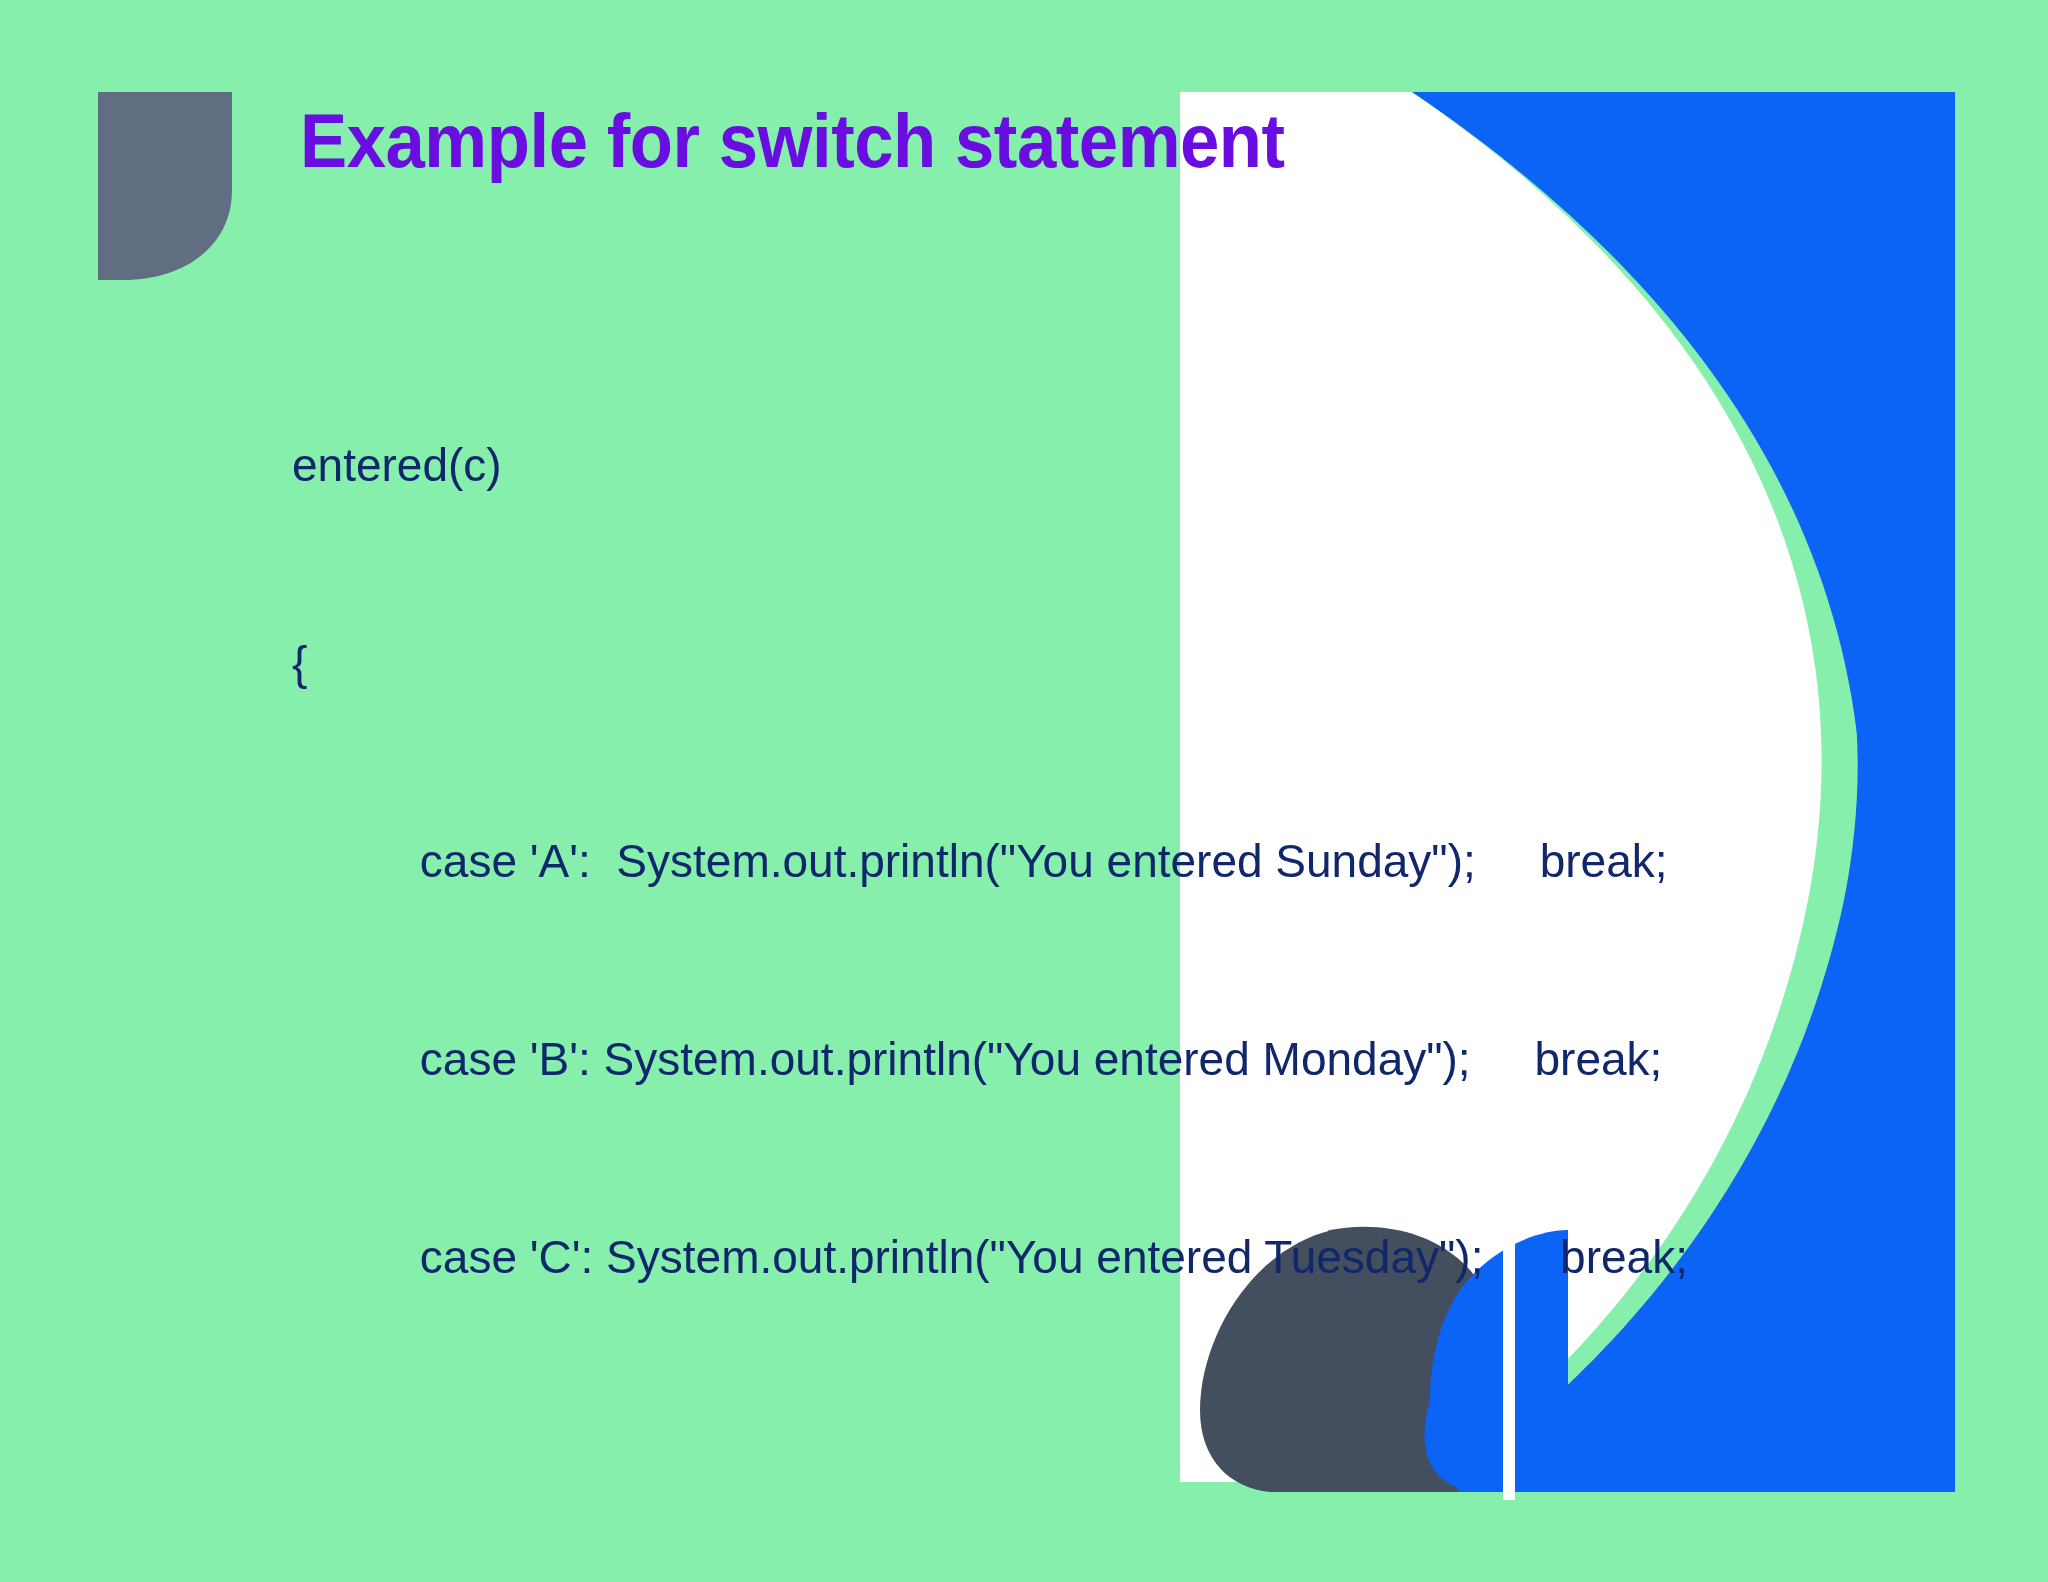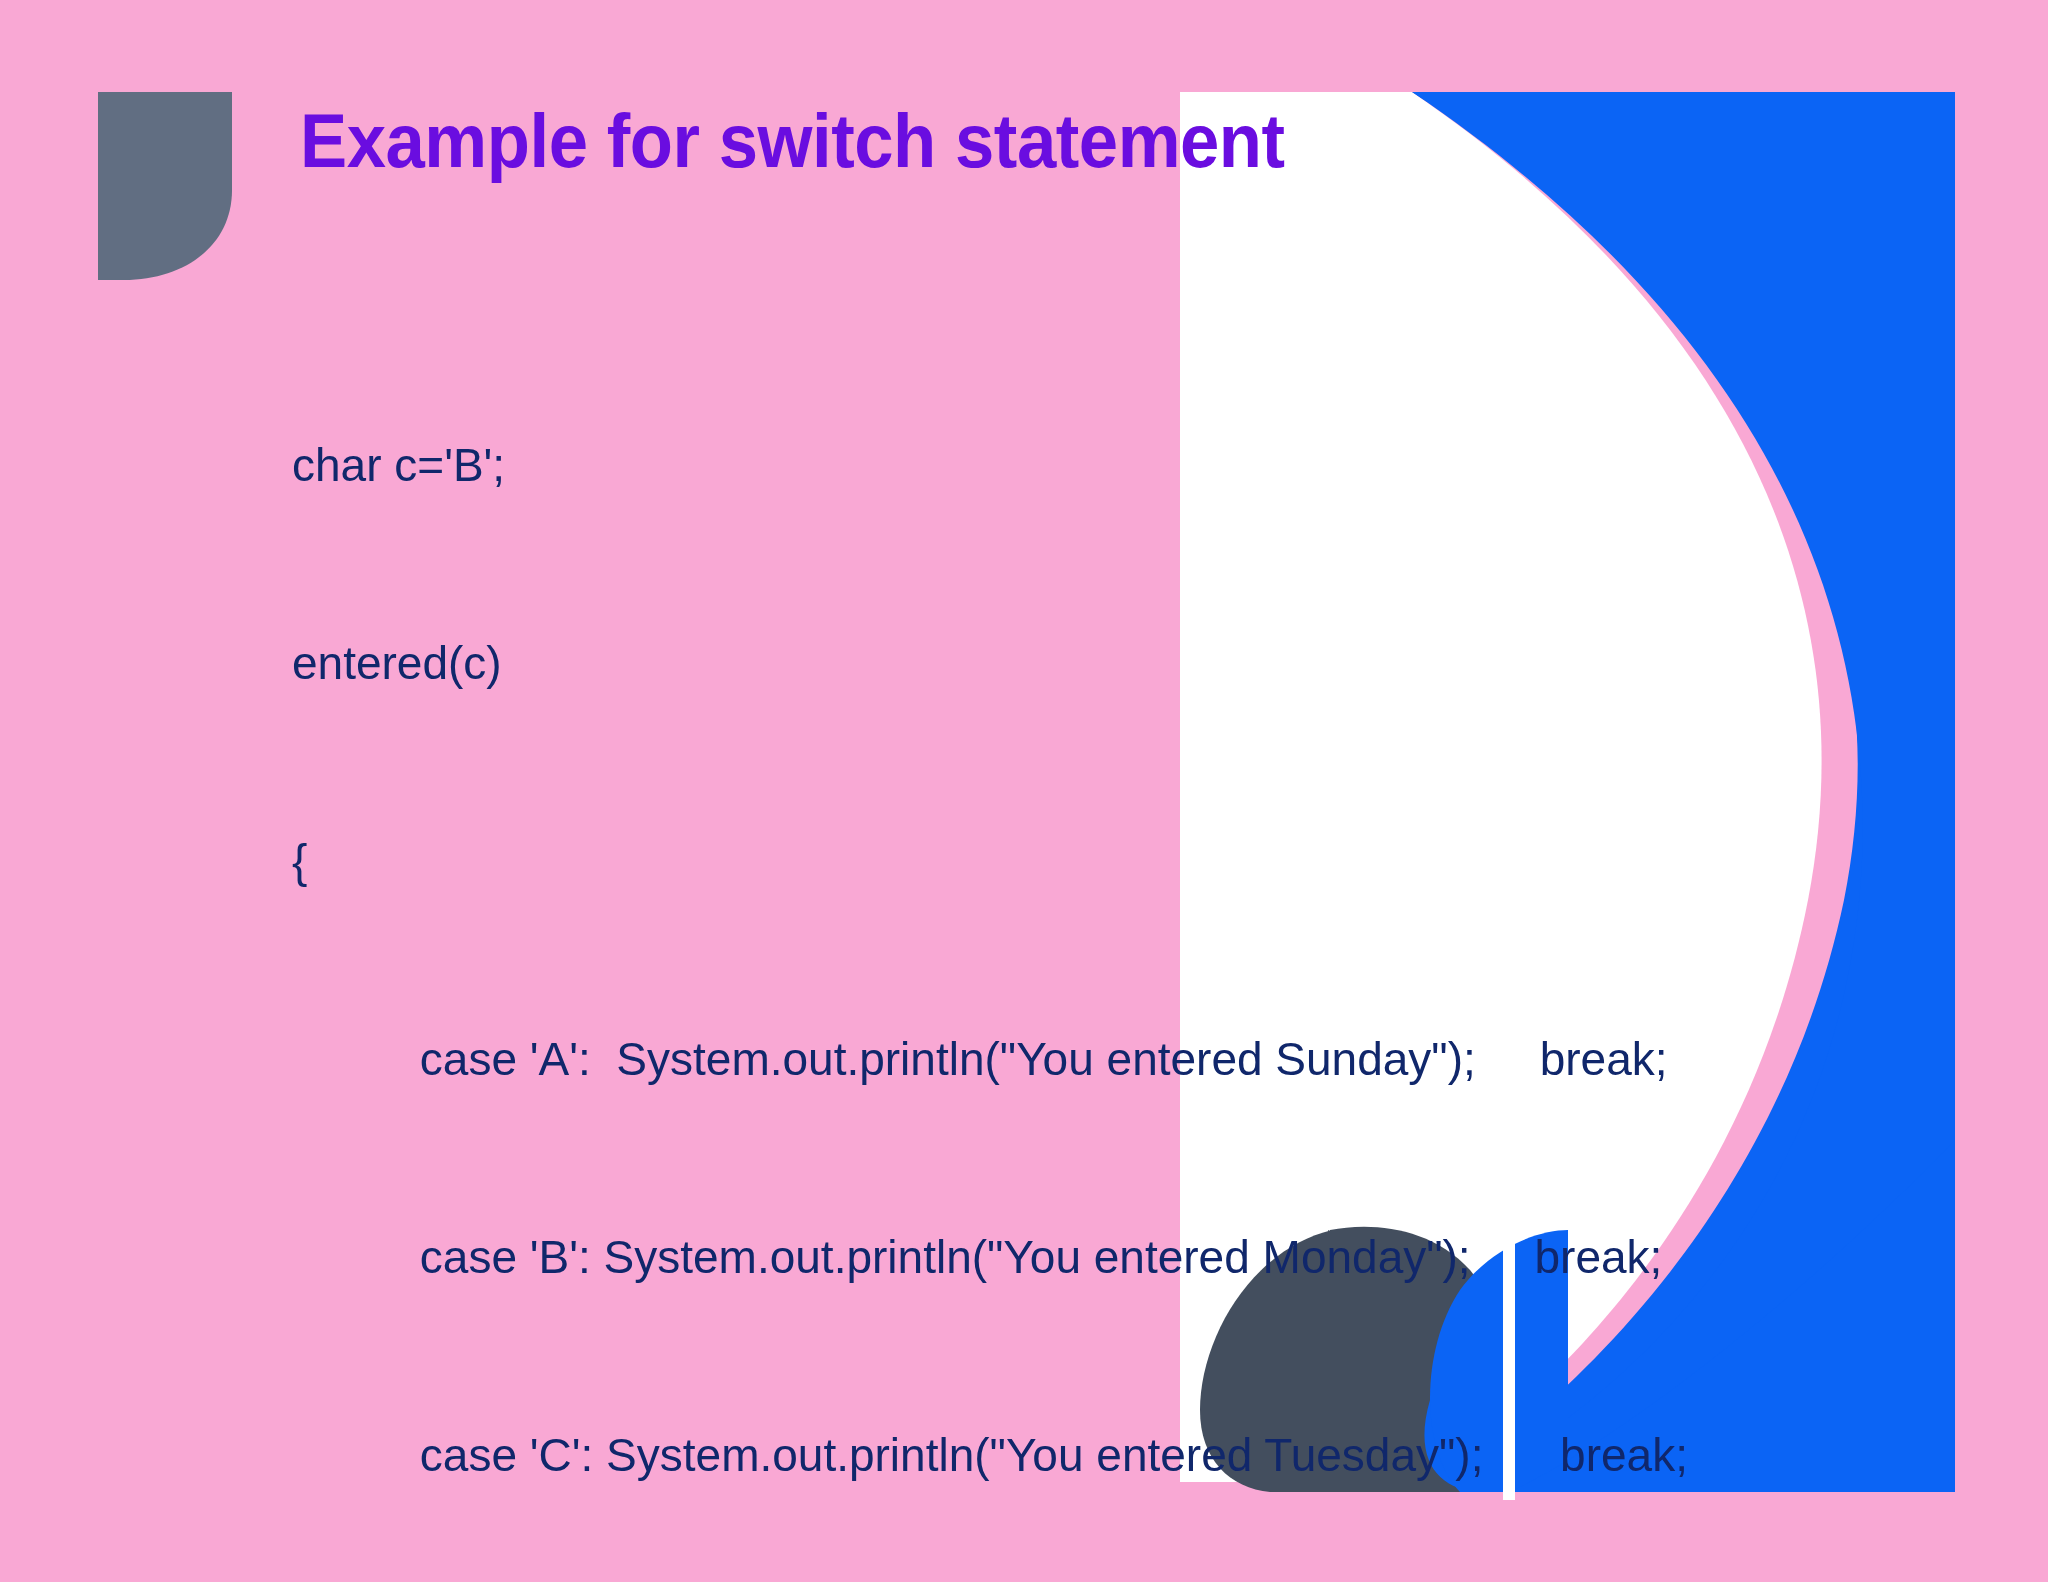--- a/index.html
+++ b/index.html
@@ -8,21 +8,21 @@
     padding: 0;
     background: #ffffff;
   }
   body {
     font-family: "Liberation Sans", sans-serif;
   }
   #slide {
     position: relative;
     width: 2048px;
     height: 1582px;
-    background: #f9a8d4;
+    background: #86efac;
     overflow: hidden;
   }
 
   
   .deco-layer {
     position: absolute;
     left: 0; top: 0;
     width: 2048px;
     height: 1582px;
     pointer-events: none;
@@ -128,21 +128,20 @@
     <path d="M 1510,1492
              C 1620,1440 1800,1300 1955,1140
              L 1955,1492 Z" fill="#0B64F5"></path>
 
     <path d="M 1503,1215 L 1515,1215 L 1515,1500 L 1503,1500 Z" fill="#ffffff"></path>
   </svg>
 
   <div id="title">Example for switch statement</div>
 
   <div id="code-block">
-    <span class="code-line">char c='B';</span>
     <span class="code-line">entered(c)</span>
     <span class="code-line">{</span>
     <span class="code-line">          case 'A':  System.out.println("You entered Sunday");     break;</span>
     <span class="code-line">          case 'B': System.out.println("You entered Monday");     break;</span>
     <span class="code-line">          case 'C': System.out.println("You entered Tuesday");      break;</span>
     
     
     
     
     

